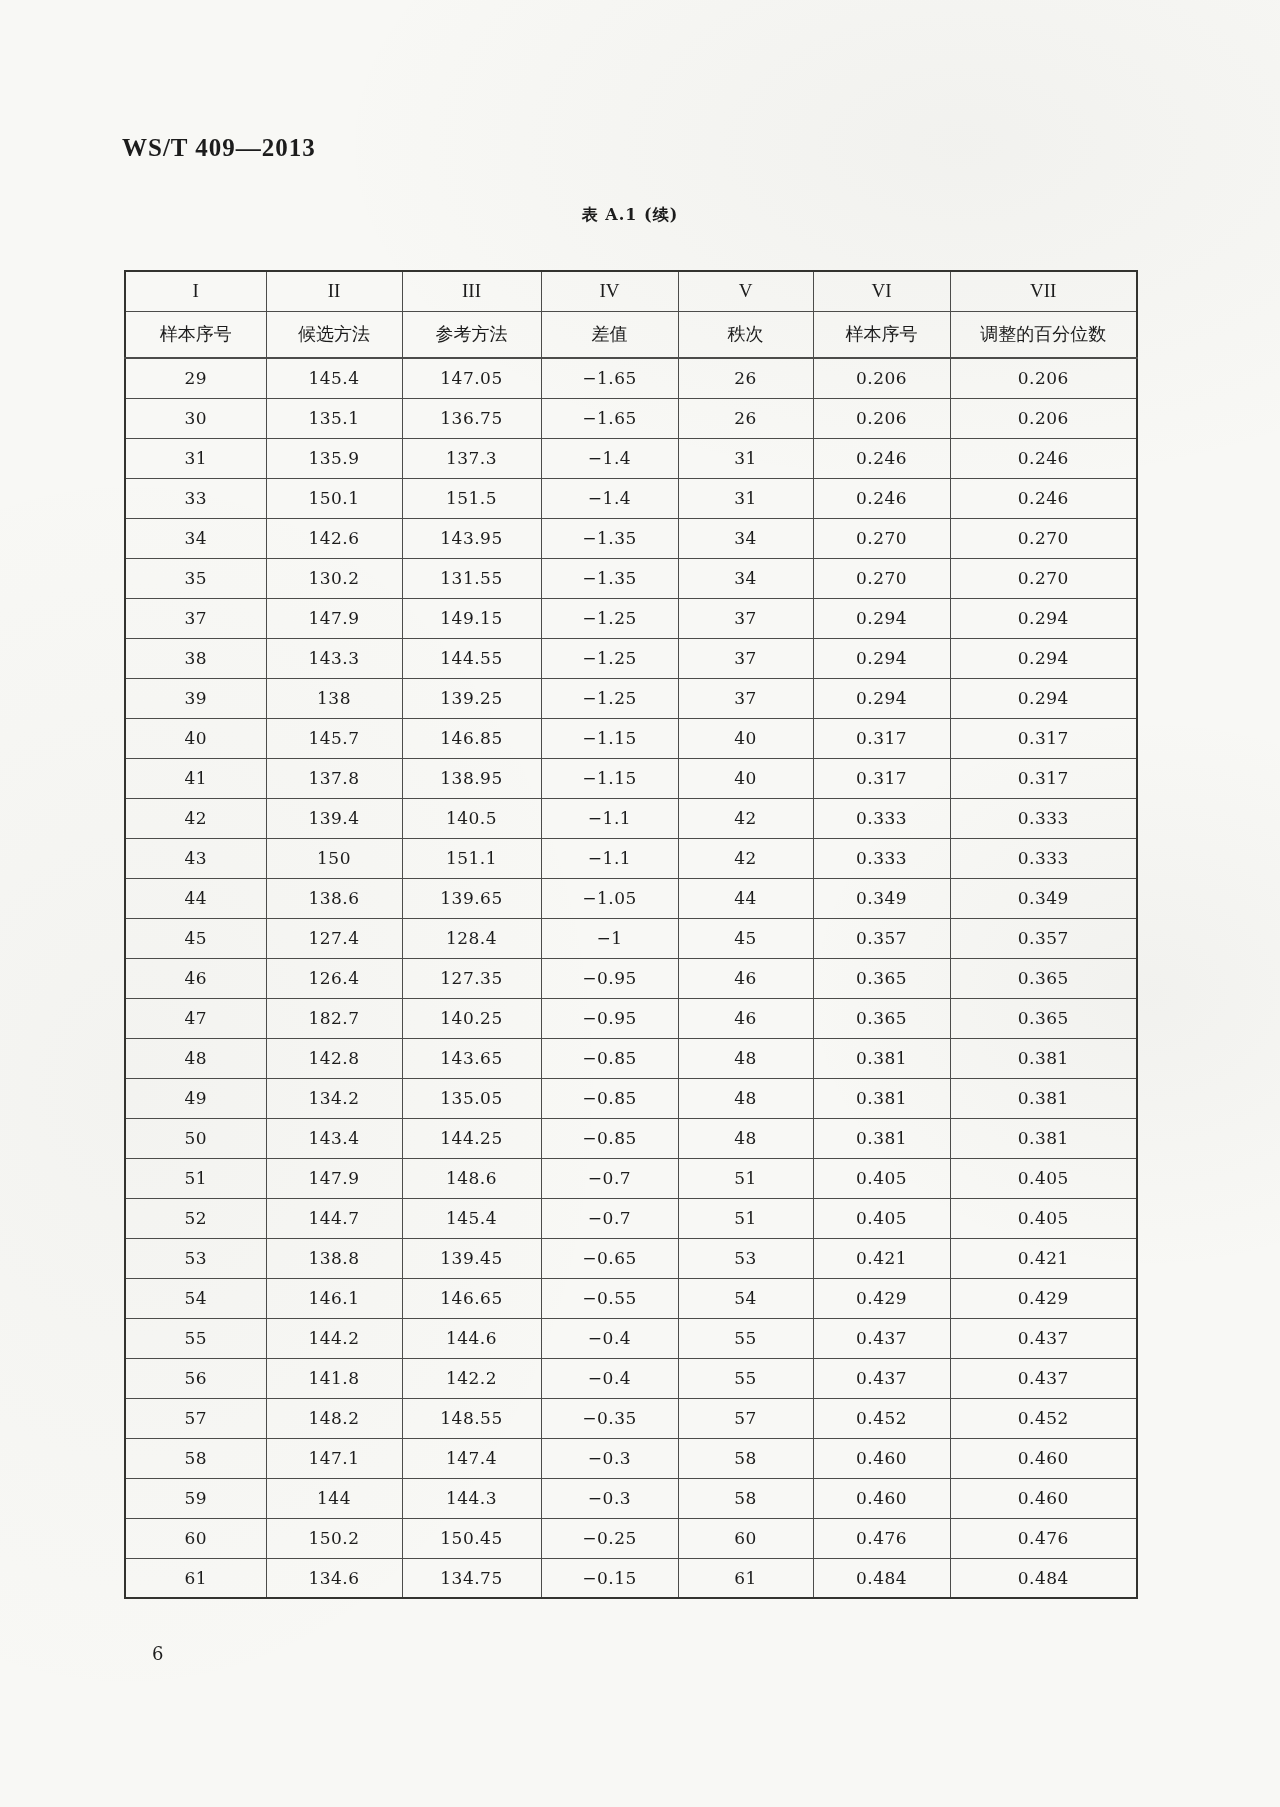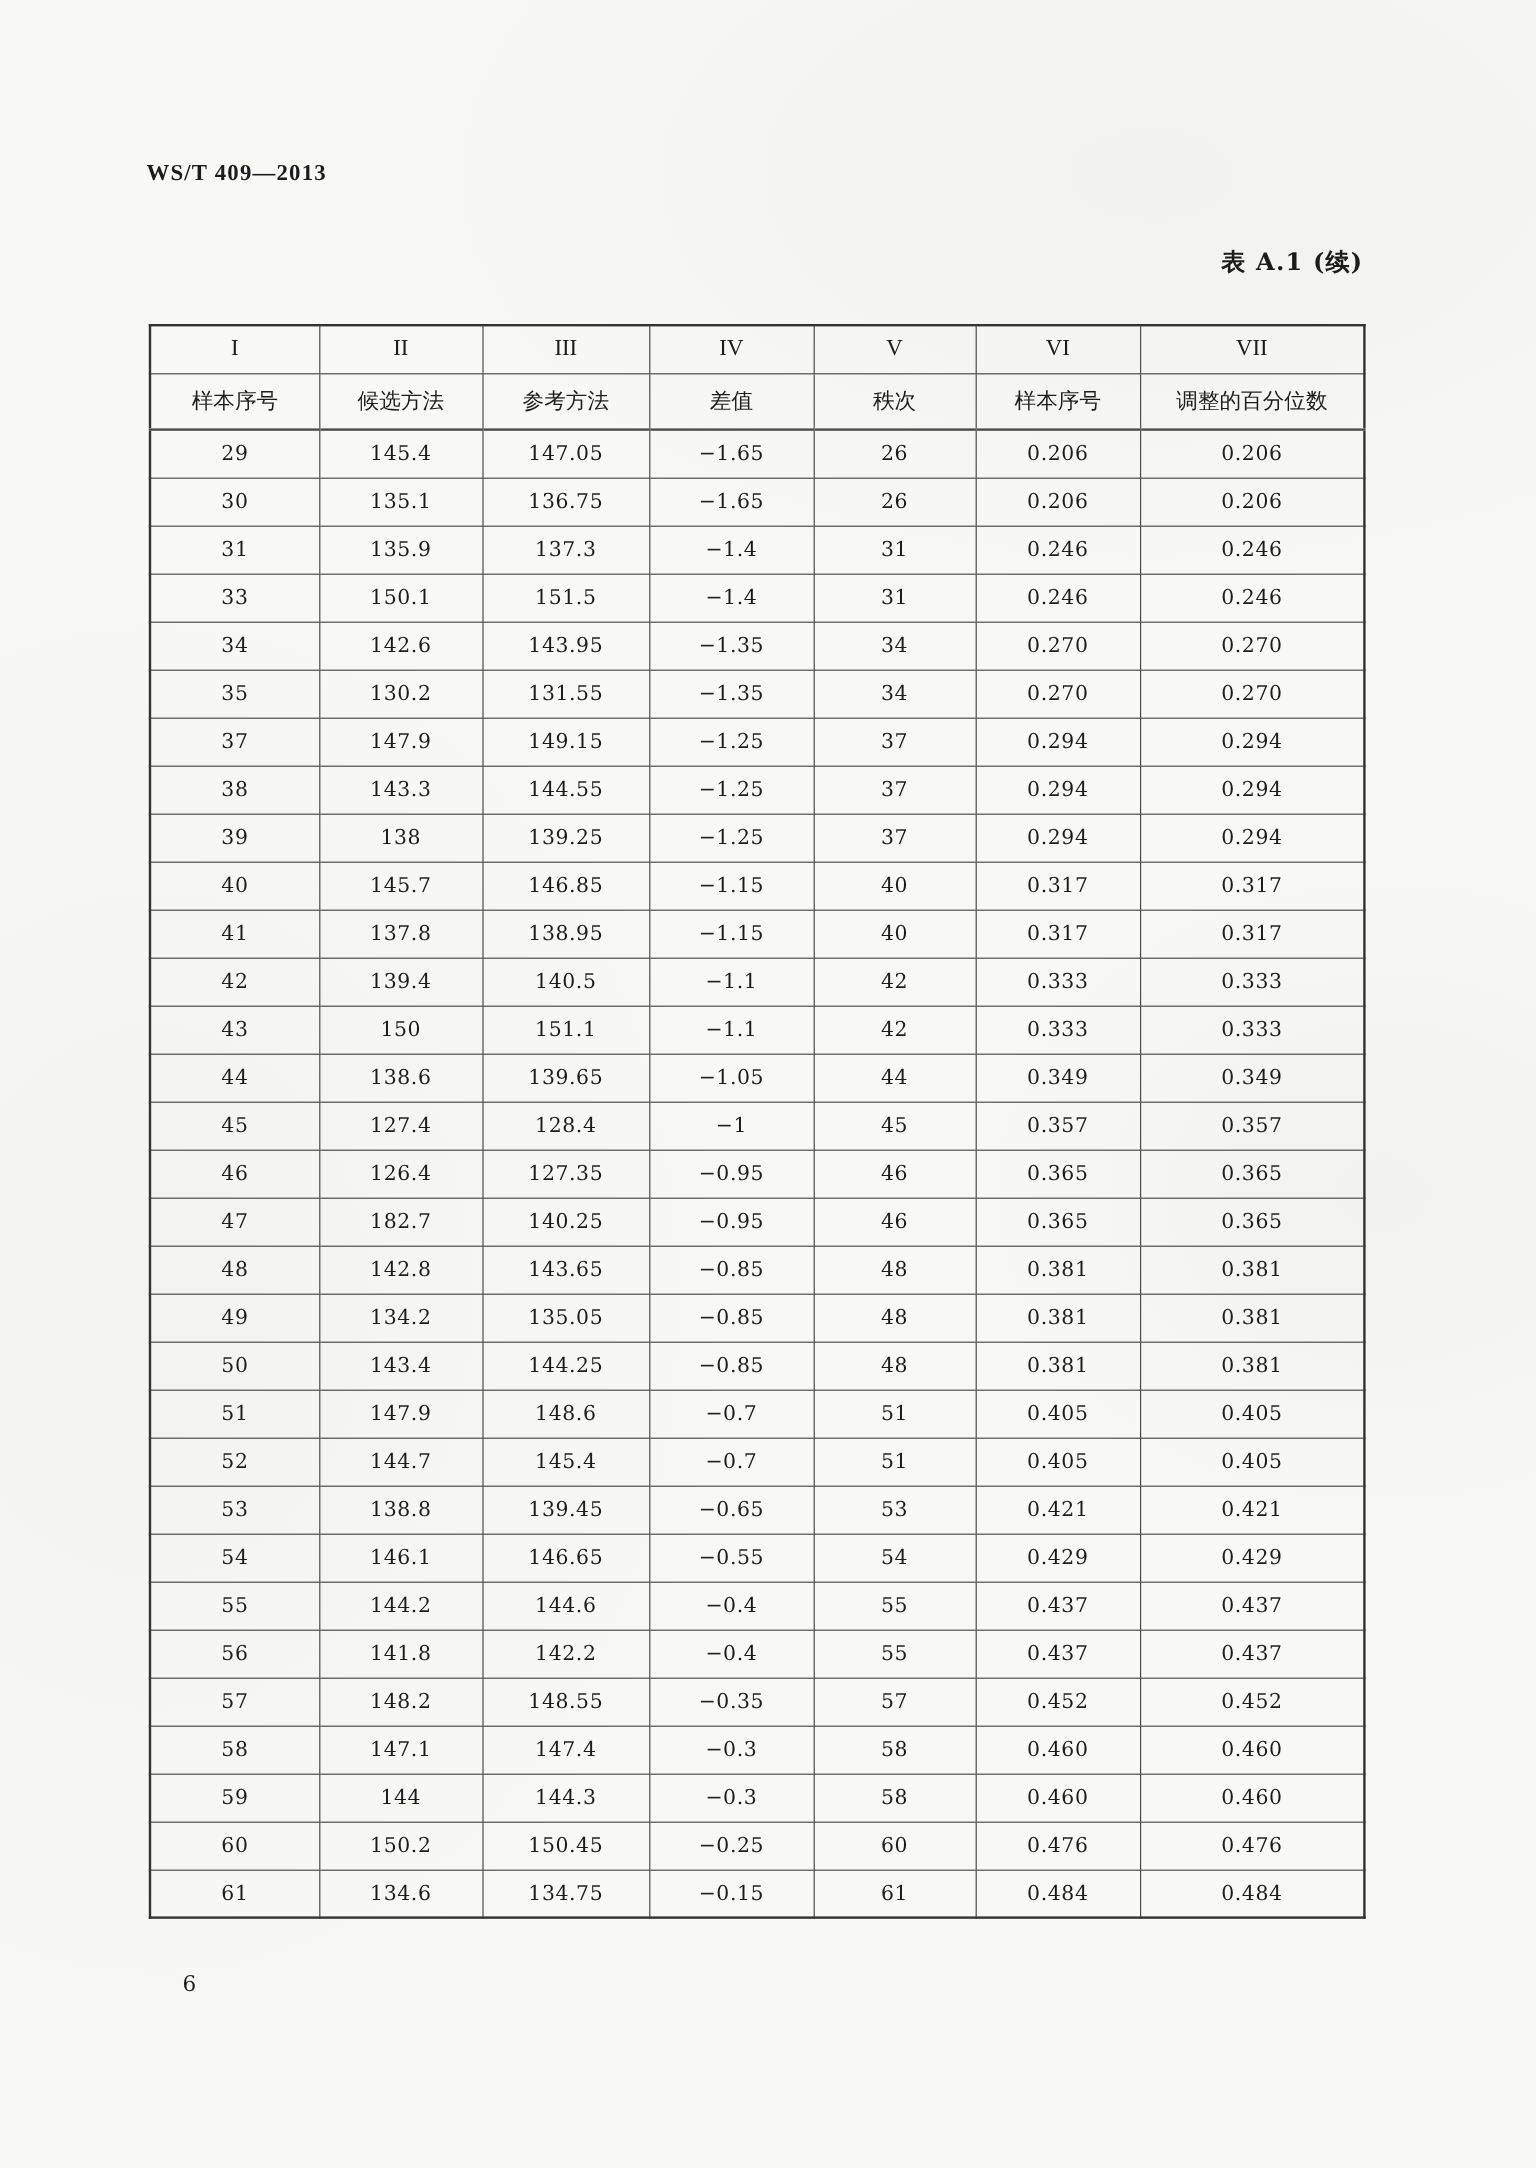--- a/index.html
+++ b/index.html
@@ -15,34 +15,34 @@
       radial-gradient(ellipse 700px 900px at 10% 60%, rgba(120,120,115,0.04), transparent 70%),
       radial-gradient(ellipse 500px 400px at 90% 55%, rgba(120,120,115,0.05), transparent 70%);
     font-family: "DejaVu Serif", "Liberation Serif", serif;
     color: #1c1c1c;
   }
 
   .doc-code {
     position: absolute;
     left: 122px;
     top: 134px;
-    font-size: 19px;
+    font-size: 25px;
     font-weight: bold;
     letter-spacing: 1px;
     font-family: "Liberation Serif", "DejaVu Serif", serif;
     text-align: center;
   }
 
   .table-title {
     position: absolute;
     left: 124px;
     top: 205px;
     width: 1012px;
-    text-align: right;
-    font-size: 20px;
+    text-align: center;
+    font-size: 16px;
     font-weight: bold;
     letter-spacing: 1px;
   }
 
   .std-table {
     position: absolute;
     left: 124px;
     top: 270px;
     width: 1012px;
     border-collapse: collapse;

